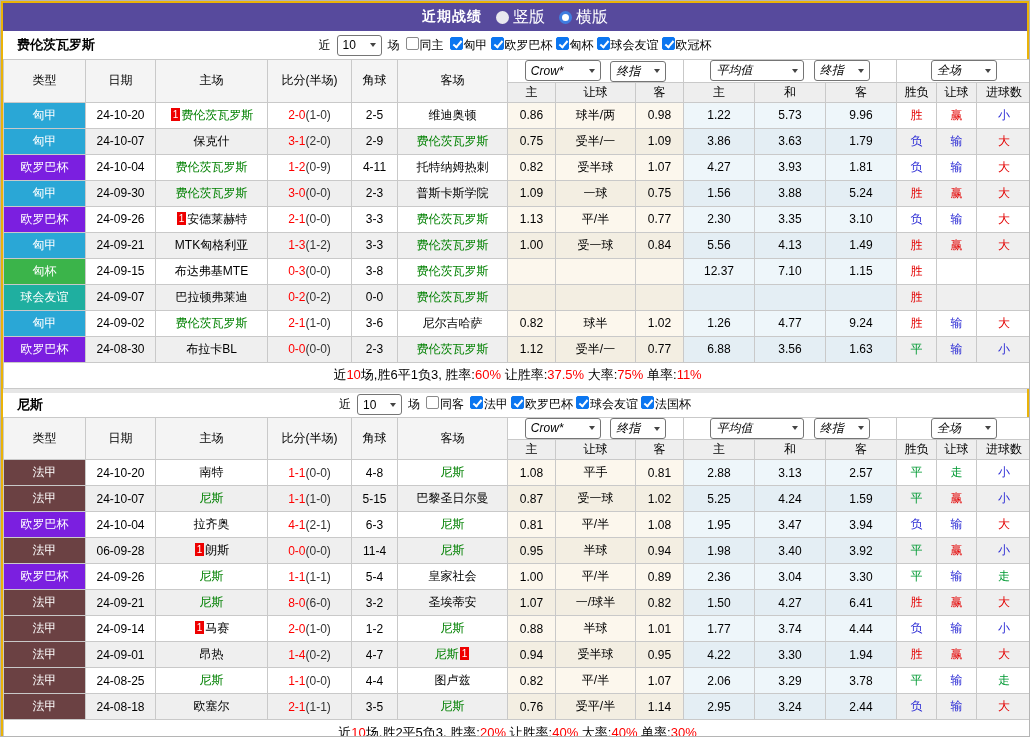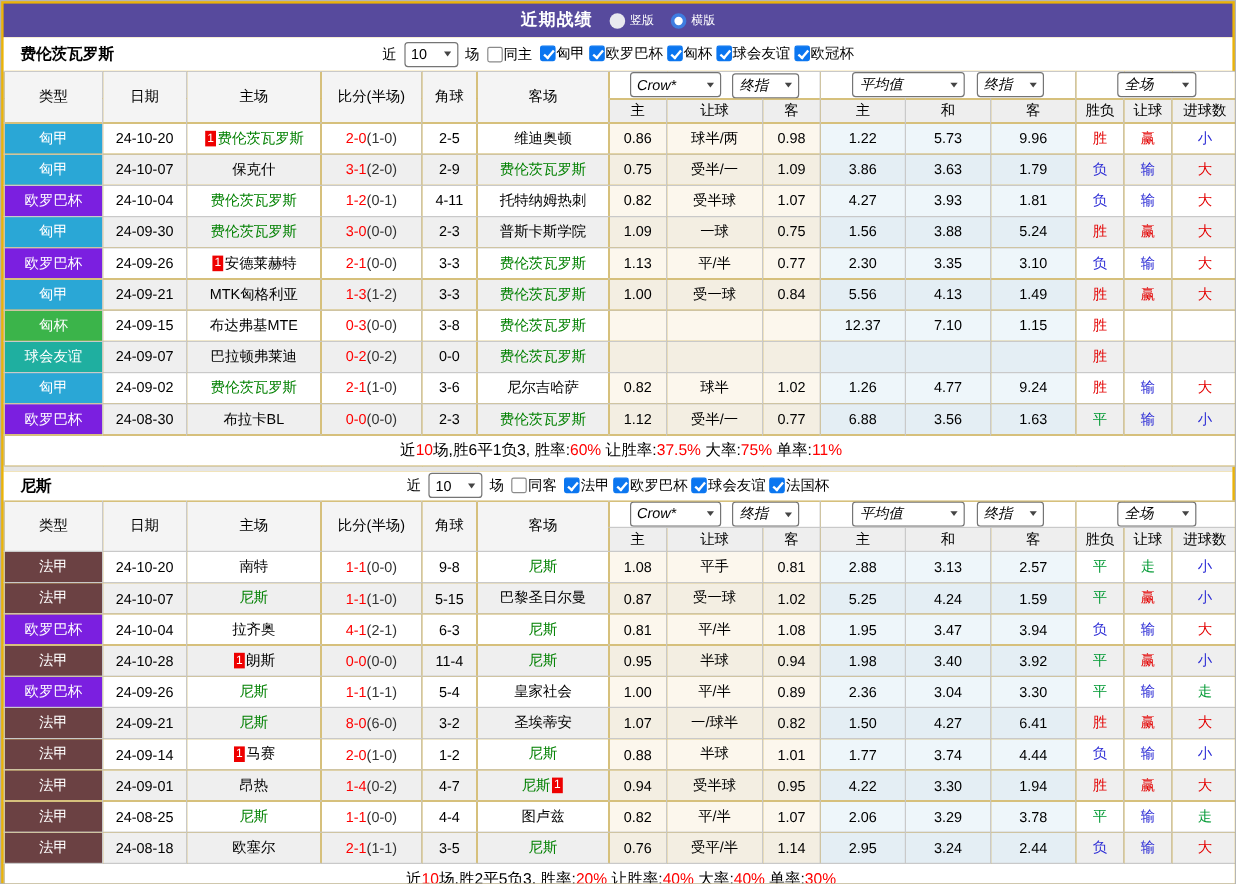--- a/index.html
+++ b/index.html
@@ -1,29 +1,29 @@
 <!DOCTYPE html>
 <html><head>
 <meta charset="utf-8">
 <style>
   html,body{margin:0;padding:0;background:#fff;}
   body{font-family:"Liberation Sans","DejaVu Sans",sans-serif;color:#000;}
   .page{width:1030px;height:737px;box-sizing:border-box;border:1px solid #b5b5b5;padding:2px;overflow:hidden;background:#eab308;}
   
   .topbar{height:28px;background:#574A9D;display:flex;align-items:center;justify-content:center;gap:14px;color:#fff;}
   .topbar-title{font-weight:bold;font-size:14px;letter-spacing:1px;}
-  .radio-group{display:inline-flex;align-items:center;font-size:10px;cursor:default;}
+  .radio-group{display:inline-flex;align-items:center;font-size:16px;cursor:default;}
   .radio{box-sizing:border-box;width:13px;height:13px;border-radius:50%;background:#e9e9ef;display:inline-block;margin-right:4px;}
   .radio.checked{background:#fff;border:3px solid #3f7de0;}
   
   .filter-row{position:relative;height:28px;display:flex;align-items:center;justify-content:center;background:#fff;}
   .filter-row.slim{height:24px;}
   .team-name{position:absolute;left:14px;font-weight:bold;font-size:13px;}
   .filters{display:flex;align-items:center;gap:3px;font-size:12px;}
-  .cb-group{display:inline-flex;align-items:center;cursor:default;font-family:Liberation Serif, serif;}
+  .cb-group{display:inline-flex;align-items:flex-start;cursor:default;font-family:Liberation Serif, serif;}
   .checkbox{box-sizing:border-box;width:13px;height:13px;border:1px solid #8a8a8a;background:#fff;border-radius:2px;display:inline-block;position:relative;margin:0 1px 0 3px;}
   .checkbox.checked{background:#0b76f0;border-color:#0b76f0;}
   .checkbox.checked::after{content:"";position:absolute;left:4px;top:1px;width:3px;height:7px;border:solid #fff;border-width:0 2px 2px 0;transform:rotate(40deg);}
   
   .select{box-sizing:border-box;height:21px;display:inline-flex;align-items:center;justify-content:space-between;border:1px solid #757575;border-radius:3px;background:#fff;padding:0 5px;font-size:12px;cursor:default;}
   .caret{width:0;height:0;border-left:3.5px solid transparent;border-right:3.5px solid transparent;border-top:4.5px solid #444;margin-left:4px;flex:none;}
   .sel-games{width:45px;margin:0 3px;}
   .sel-crow{width:76px;margin:0 3px;}
   .sel-time{width:56px;margin:0 3px;}
   .sel-avg{width:94px;margin:0 3px;}
@@ -200,21 +200,21 @@
     <td class="c-avg">3.63</td>
     <td class="c-avg">1.79</td>
     <td class="t-blue">负</td>
     <td class="t-blue">输</td>
     <td class="t-red">大</td>
   </tr>
           <tr>
     <td class="type" style="background: rgb(123, 31, 224);">欧罗巴杯</td>
     <td>24-10-04</td>
     <td><span class="tname green">费伦茨瓦罗斯</span></td>
-    <td><span class="ft">1-2</span><span class="ht">(0-1)</span></td>
+    <td><span class="ft">1-2</span><span class="ht">(0-9)</span></td>
     <td>4-11</td>
     <td><span class="tname">托特纳姆热刺</span></td>
     <td class="c-odds">0.82</td>
     <td class="c-odds">受半球</td>
     <td class="c-odds">1.07</td>
     <td class="c-avg">4.27</td>
     <td class="c-avg">3.93</td>
     <td class="c-avg">1.81</td>
     <td class="t-blue">负</td>
     <td class="t-blue">输</td>
@@ -443,21 +443,21 @@
           <th>让球</th>
           <th>进球数</th>
         </tr>
       </thead>
       <tbody>
           <tr>
     <td class="type" style="background: rgb(107, 65, 67);">法甲</td>
     <td>24-10-20</td>
     <td><span class="tname">南特</span></td>
     <td><span class="ft">1-1</span><span class="ht">(0-0)</span></td>
-    <td>9-8</td>
+    <td>4-8</td>
     <td><span class="tname green">尼斯</span></td>
     <td class="c-odds">1.08</td>
     <td class="c-odds">平手</td>
     <td class="c-odds">0.81</td>
     <td class="c-avg">2.88</td>
     <td class="c-avg">3.13</td>
     <td class="c-avg">2.57</td>
     <td class="t-green">平</td>
     <td class="t-green">走</td>
     <td class="t-blue">小</td>
@@ -491,21 +491,21 @@
     <td class="c-odds">1.08</td>
     <td class="c-avg">1.95</td>
     <td class="c-avg">3.47</td>
     <td class="c-avg">3.94</td>
     <td class="t-blue">负</td>
     <td class="t-blue">输</td>
     <td class="t-red">大</td>
   </tr>
           <tr>
     <td class="type" style="background: rgb(107, 65, 67);">法甲</td>
-    <td>24-10-28</td>
+    <td>06-09-28</td>
     <td><span class="rc">1</span><span class="tname">朗斯</span></td>
     <td><span class="ft">0-0</span><span class="ht">(0-0)</span></td>
     <td>11-4</td>
     <td><span class="tname green">尼斯</span></td>
     <td class="c-odds">0.95</td>
     <td class="c-odds">半球</td>
     <td class="c-odds">0.94</td>
     <td class="c-avg">1.98</td>
     <td class="c-avg">3.40</td>
     <td class="c-avg">3.92</td>

